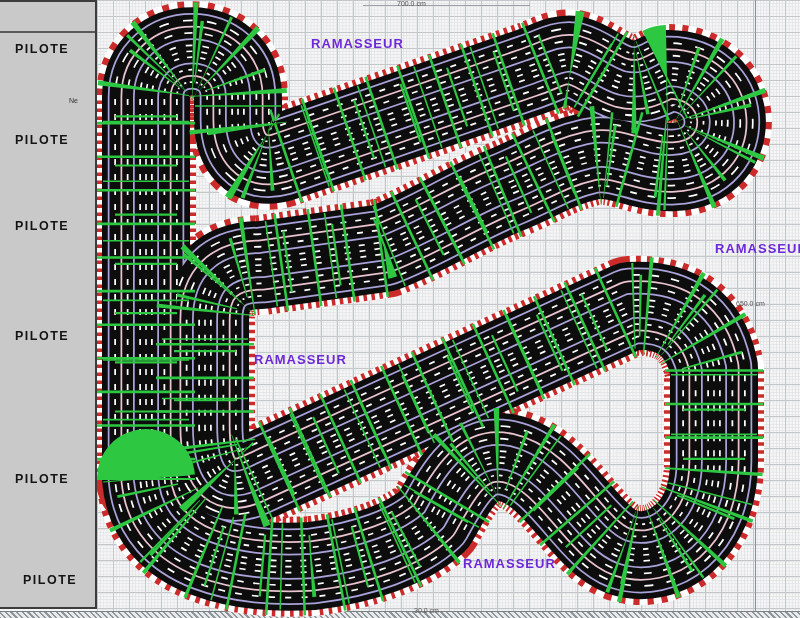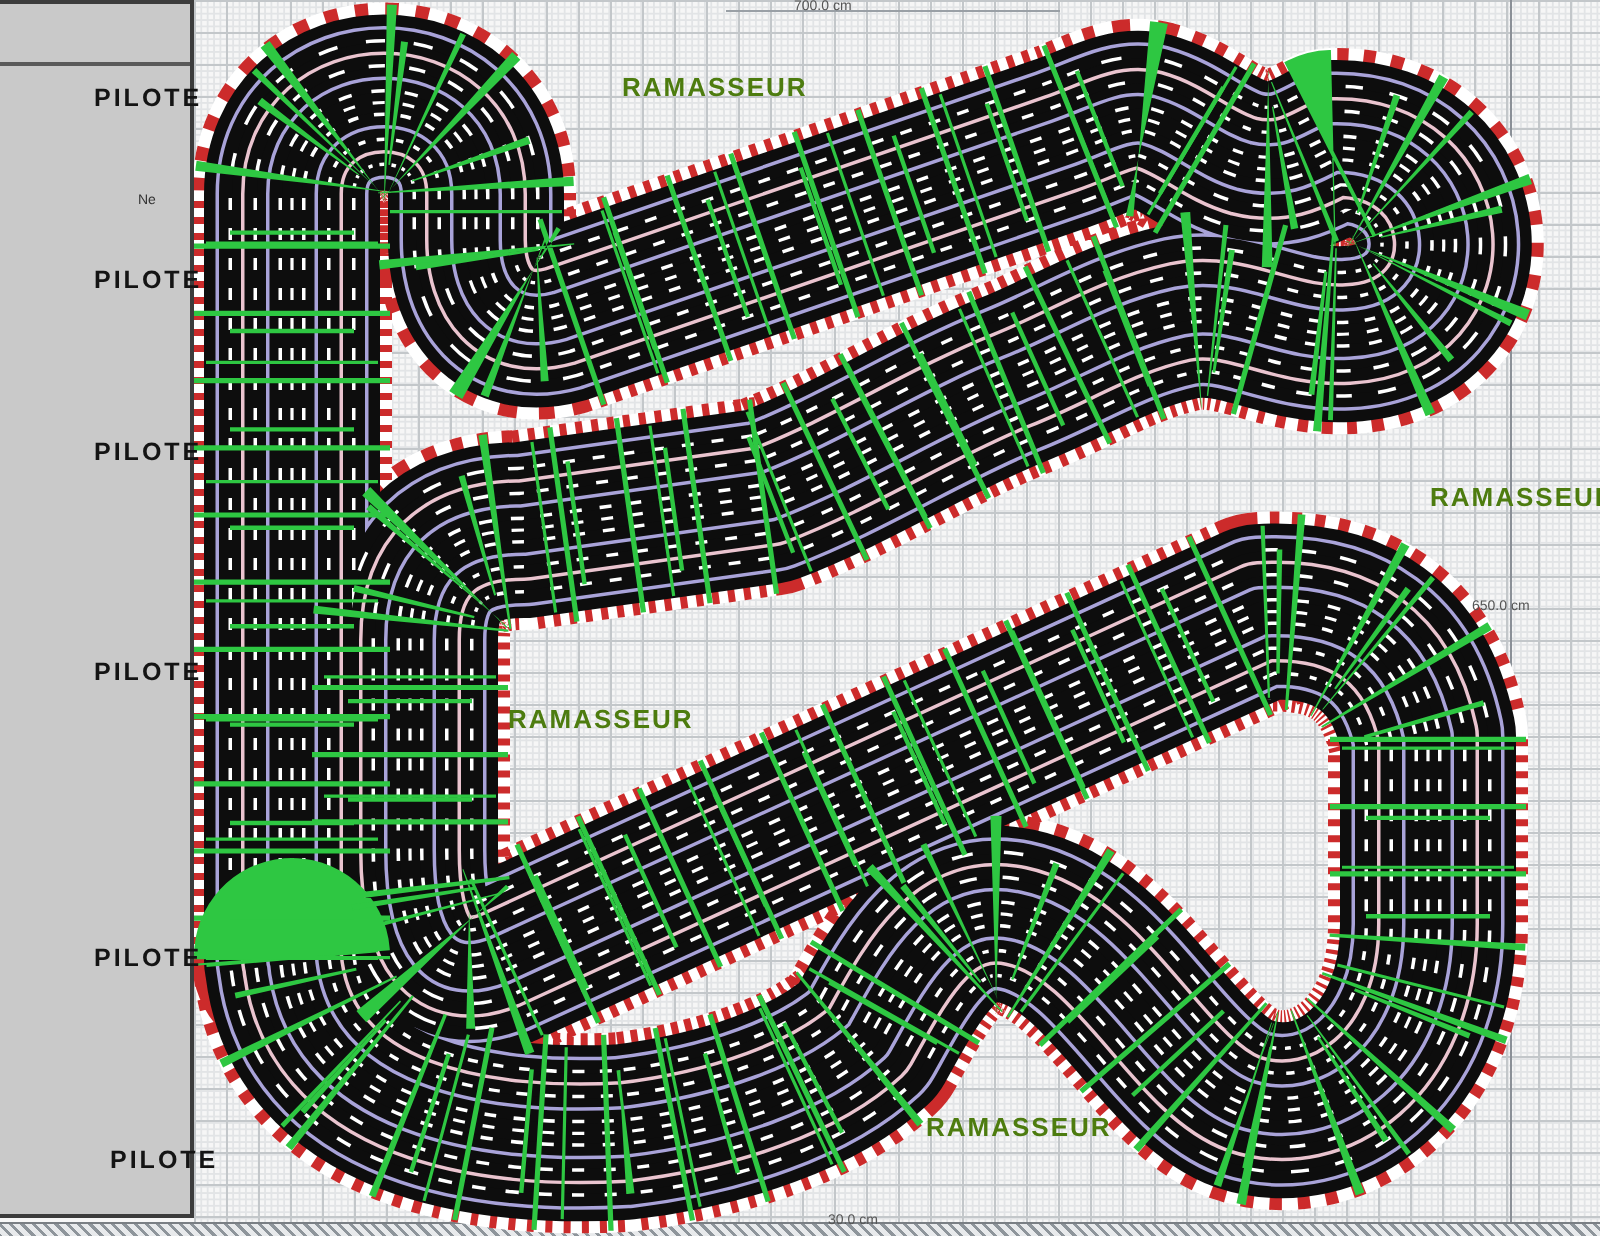--- a/index.html
+++ b/index.html
@@ -22,21 +22,21 @@
     border-top:1px solid #7a7f84;
     background:repeating-linear-gradient(45deg,#8e959b 0 1.5px,#e8eaec 1.5px 4px);}
   .dim-line{position:absolute;left:363px;top:5px;width:167px;height:1px;background:#9aa0a6;}
 
   
   .sidebar{position:absolute;left:0;top:0;width:95px;height:605px;background:#c9c9c9;
     border-right:2px solid #3c3c3c;border-top:2px solid #3c3c3c;border-bottom:2px solid #3c3c3c;
     box-sizing:content-box;z-index:5;}
   .sidebar .divider{position:absolute;left:0;width:95px;height:2px;background:#5a5a5a;}
   .station-label{position:absolute;font-weight:bold;font-size:12.5px;letter-spacing:1.5px;
-    color:#141414;white-space:nowrap;margin-left:32px;}
+    color:#141414;white-space:nowrap;}
   .note-label{position:absolute;font-size:7px;color:#333;}
 
   
   svg.track{position:absolute;left:0;top:0;z-index:3;}
   g.trk{fill:none;stroke-linecap:butt;stroke-linejoin:round;}
   .t1{stroke:#ffffff;stroke-width:100;}
   .t2{stroke:var(--curb_red,#cc2b2b);stroke-width:100;stroke-dasharray:3.5 4.5;}
   .t3{stroke:var(--surface,#0d0d0d);stroke-width:88;}
   .t4{stroke:var(--divider_lavender,#a9a3d9);stroke-width:76.5;}
   .t5{stroke:var(--surface,#0d0d0d);stroke-width:73;}
@@ -50,21 +50,21 @@
   .t13{stroke:var(--surface,#0d0d0d);stroke-width:22.5;}
   .t14{stroke:#ffffff;stroke-width:13.5;stroke-dasharray:6 9;}
   .t15{stroke:var(--surface,#0d0d0d);stroke-width:10;}
   .t16{stroke:#ffffff;stroke-width:1.6;stroke-dasharray:6 9;}
   .t17{stroke:var(--marker_green,#2ec742);stroke-width:86;stroke-dasharray:1.6 58;}
   .t18{stroke:var(--marker_green,#2ec742);stroke-width:98;stroke-dasharray:2.6 31;stroke-dashoffset:14;}
   .t19{stroke:var(--marker_green,#2ec742);stroke-width:62;stroke-dasharray:2.2 47;stroke-dashoffset:31;}
 
   
   .marshal-label{position:absolute;z-index:6;font-weight:bold;font-size:13px;
-    letter-spacing:1px;color:#4d7c0f;white-space:nowrap;}
+    letter-spacing:1px;color:#6d28d9;white-space:nowrap;}
   .dim-label{position:absolute;z-index:6;font-size:7px;color:#555;white-space:nowrap;}
 </style>
 </head>
 <body>
 
 <div id="screen">
 
   <div class="grid"></div>
   <div class="edge-right"></div>
   <div class="edge-bottom"></div>

